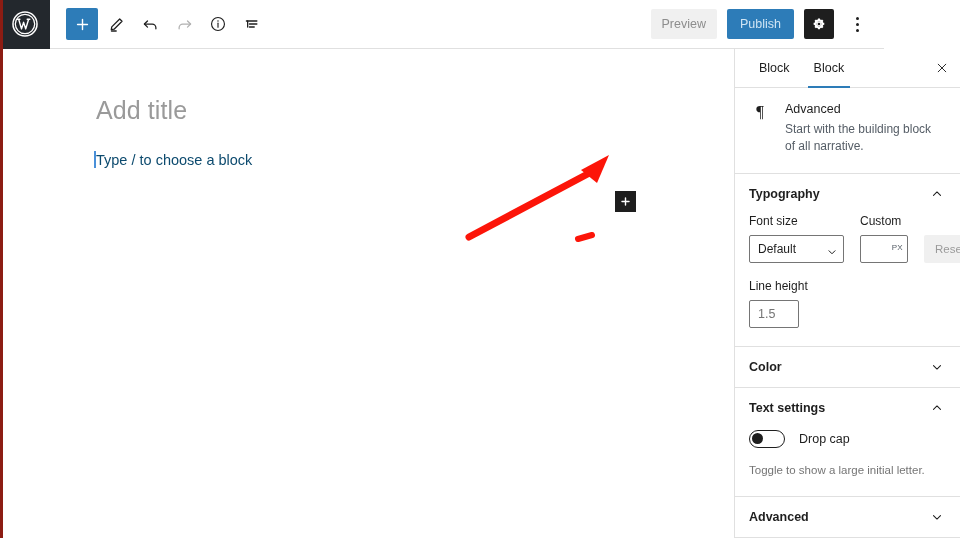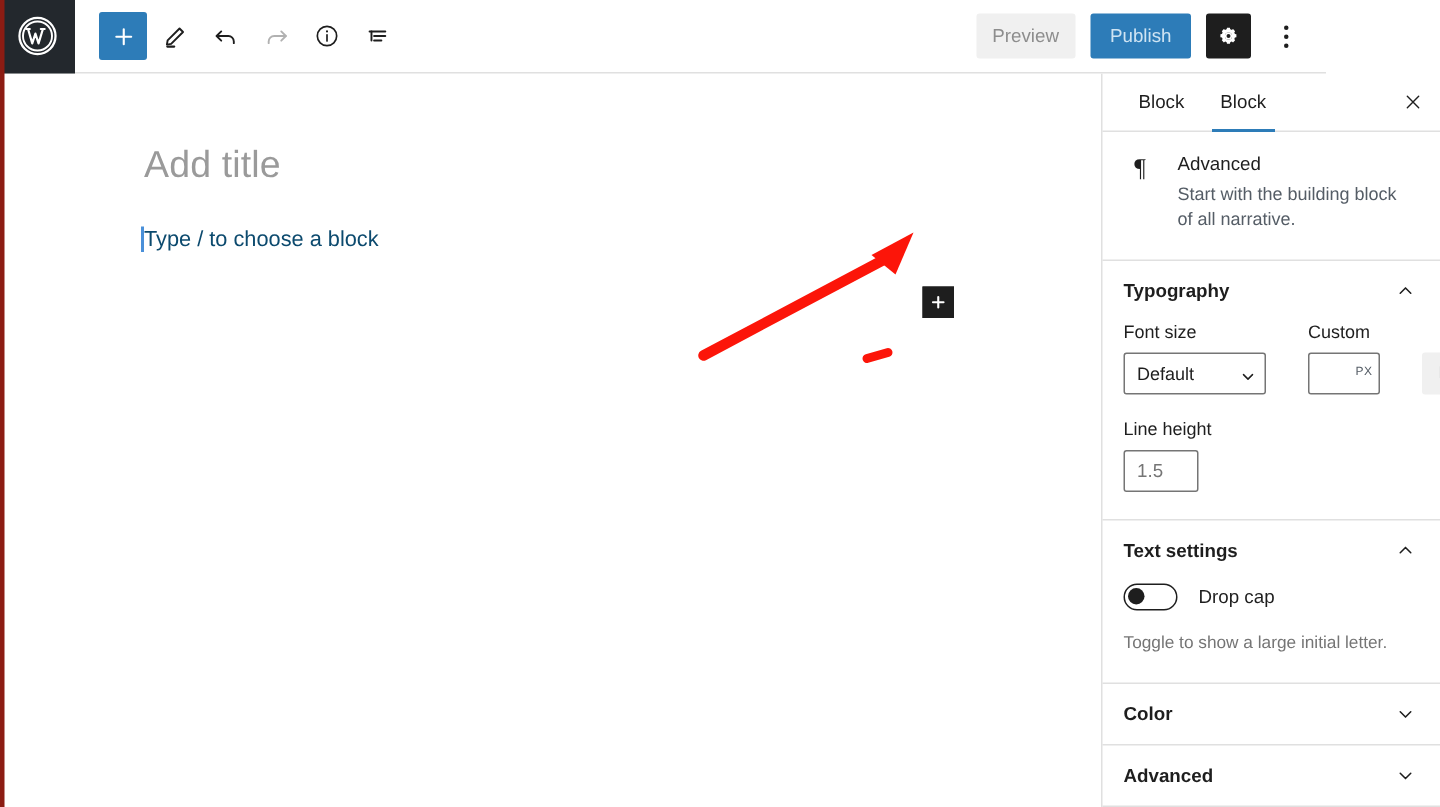--- a/index.html
+++ b/index.html
@@ -165,21 +165,21 @@
 
   .panel { border-bottom: 1px solid #e0e0e0; }
   .panel-head {
     height: 40px; display: flex; align-items: center;
     padding: 0 16px 0 14px; cursor: pointer;
   }
   .panel-title { font-size: 12.5px; font-weight: bold; color: #1e1e1e; }
   .panel-chev { margin-left: auto; display: flex; align-items: center; }
   .panel-body { padding: 0 16px 18px 14px; }
 
-  .row { display: flex; gap: 28px; align-items: flex-end; }
+  .row { display: flex; gap: 16px; align-items: flex-end; }
   .field-label { font-size: 12px; color: #1e1e1e; margin-bottom: 7px; display:block; }
 
   .select-wrap { position: relative; width: 95px; }
   select.fsize {
     width: 95px; height: 28px;
     border: 1px solid #757575; border-radius: 2px;
     background: #fff; color: #1e1e1e;
     font-size: 12px; padding: 0 22px 0 8px;
     appearance: none; -webkit-appearance: none;
     font-family: "Liberation Sans", sans-serif;
@@ -389,51 +389,51 @@
 
         <div class="lh-block">
           <label class="field-label">Line height</label>
           <input class="lineheight" type="text" value="1.5" style="">
         </div>
       </div>
     </div>
 
     <div class="panel">
       <div class="panel-head">
+        <span class="panel-title">Color</span>
+        <span class="panel-chev">
+          <svg width="14" height="14" viewBox="0 0 24 24" fill="none" stroke="#1e1e1e" stroke-width="1.8" stroke-linecap="round" stroke-linejoin="round">
+            <path d="M6 9.5 L12 15.5 L18 9.5"></path>
+          </svg>
+        </span>
+      </div>
+    </div>
+
+    <div class="panel">
+      <div class="panel-head">
         <span class="panel-title">Text settings</span>
         <span class="panel-chev">
           <svg width="14" height="14" viewBox="0 0 24 24" fill="none" stroke="#1e1e1e" stroke-width="1.8" stroke-linecap="round" stroke-linejoin="round">
             <path d="M6 14.5 L12 8.5 L18 14.5"></path>
           </svg>
         </span>
       </div>
       <div class="panel-body">
         <div class="toggle-row">
           <div class="toggle">
             <span class="knob"></span>
           </div>
           <span class="toggle-label">Drop cap</span>
         </div>
         <div class="help-text">Toggle to show a large initial letter.</div>
       </div>
     </div>
 
     <div class="panel">
       <div class="panel-head">
-        <span class="panel-title">Color</span>
-        <span class="panel-chev">
-          <svg width="14" height="14" viewBox="0 0 24 24" fill="none" stroke="#1e1e1e" stroke-width="1.8" stroke-linecap="round" stroke-linejoin="round">
-            <path d="M6 9.5 L12 15.5 L18 9.5"></path>
-          </svg>
-        </span>
-      </div>
-    </div>
-
-    <div class="panel">
-      <div class="panel-head">
         <span class="panel-title">Advanced</span>
         <span class="panel-chev">
           <svg width="14" height="14" viewBox="0 0 24 24" fill="none" stroke="#1e1e1e" stroke-width="1.8" stroke-linecap="round" stroke-linejoin="round">
             <path d="M6 9.5 L12 15.5 L18 9.5"></path>
           </svg>
         </span>
       </div>
     </div>
 
   </div>

